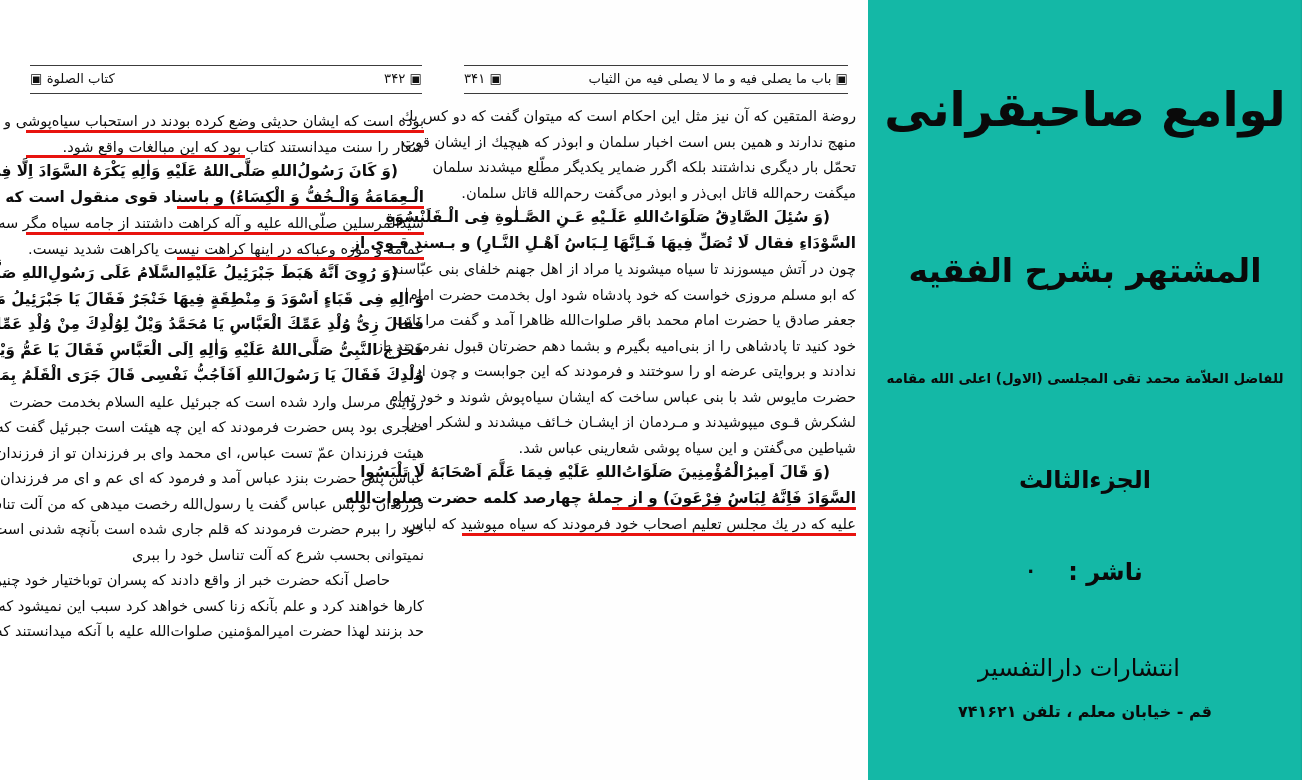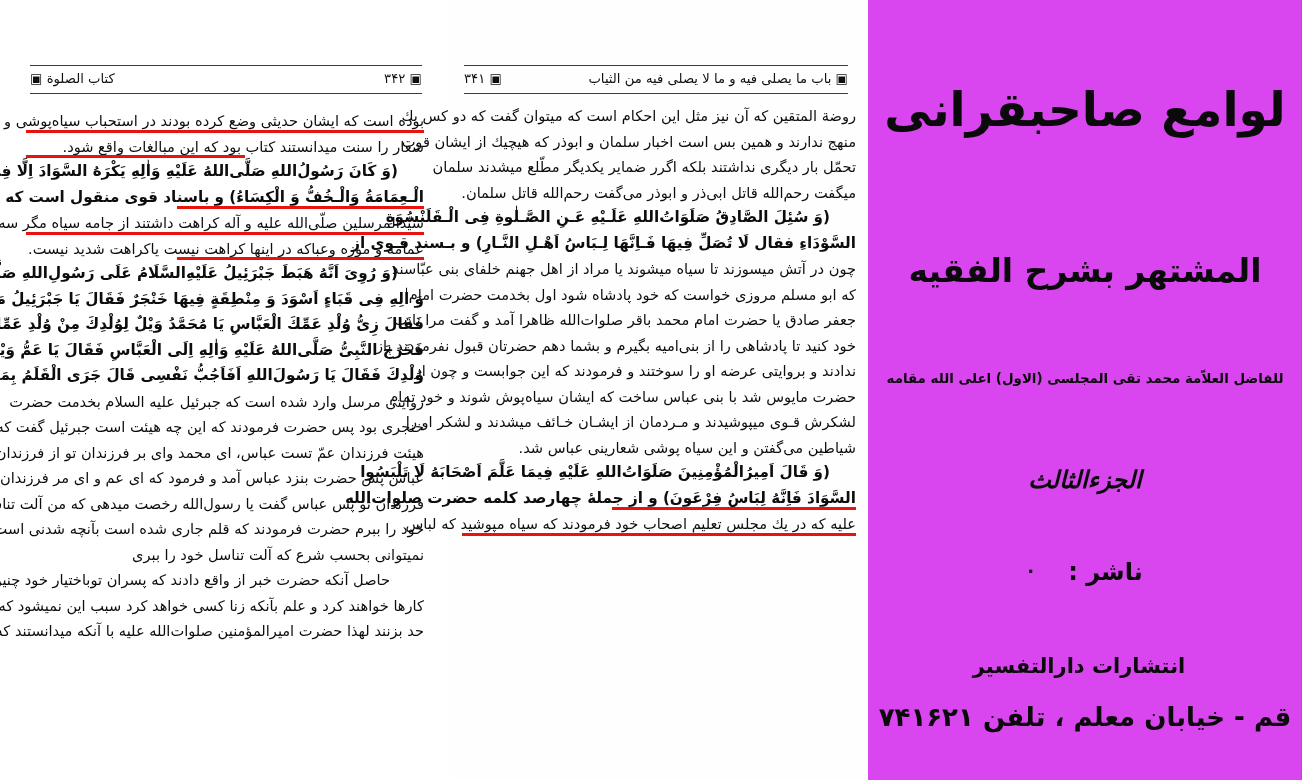--- a/index.html
+++ b/index.html
@@ -21,21 +21,21 @@
   .scan-page {
     position: absolute;
     top: 0;
     height: 780px;
     box-sizing: border-box;
     direction: rtl;
     text-align: justify;
   }
   .page-left  { left: 0px;   width: 450px;  background: #ffffff; }
   .page-mid   { left: 450px; width: 418px;  background: #fefefe; }
-  .page-right { left: 868px; width: 434px;  background: #d946ef; }
+  .page-right { left: 868px; width: 434px;  background: #14b8a6; }
 
   
   .runhead {
     position: absolute;
     left: 0; right: 0;
     display: flex;
     align-items: center;
     justify-content: space-between;
     color: #101010;
     font-size: 13.2px;
@@ -139,49 +139,48 @@
     font-size: 13.4px;
     font-weight: 700;
     line-height: 1.2;
   }
   .t-volume {
     position: absolute;
     left: 0; right: 0;
     top: 466px;
     font-size: 24px;
     font-weight: 700;
-    font-style: italic;
   }
   .t-pubrow {
     position: absolute;
     left: 0; right: 0;
     top: 558px;
     font-size: 24px;
     font-weight: 700;
     display: flex;
     justify-content: center;
     align-items: baseline;
     gap: 34px;
   }
   .t-pubrow .dot {
     font-size: 18px;
     transform: translateY(-2px);
   }
   .t-pub1 {
     position: absolute;
     left: 0; right: 12px;
     top: 654px;
-    font-size: 21px;
-    font-weight: 700;
+    font-size: 24px;
+    font-weight: 400;
   }
   .t-pub2 {
     position: absolute;
     left: 0; right: 0;
     top: 702px;
-    font-size: 26px;
+    font-size: 16px;
     font-weight: 700;
   }
 
   
   .seam {
     position: absolute;
     top: 0;
     width: 2px;
     height: 780px;
     background: linear-gradient(to left, rgba(0,0,0,.10), rgba(0,0,0,0));

